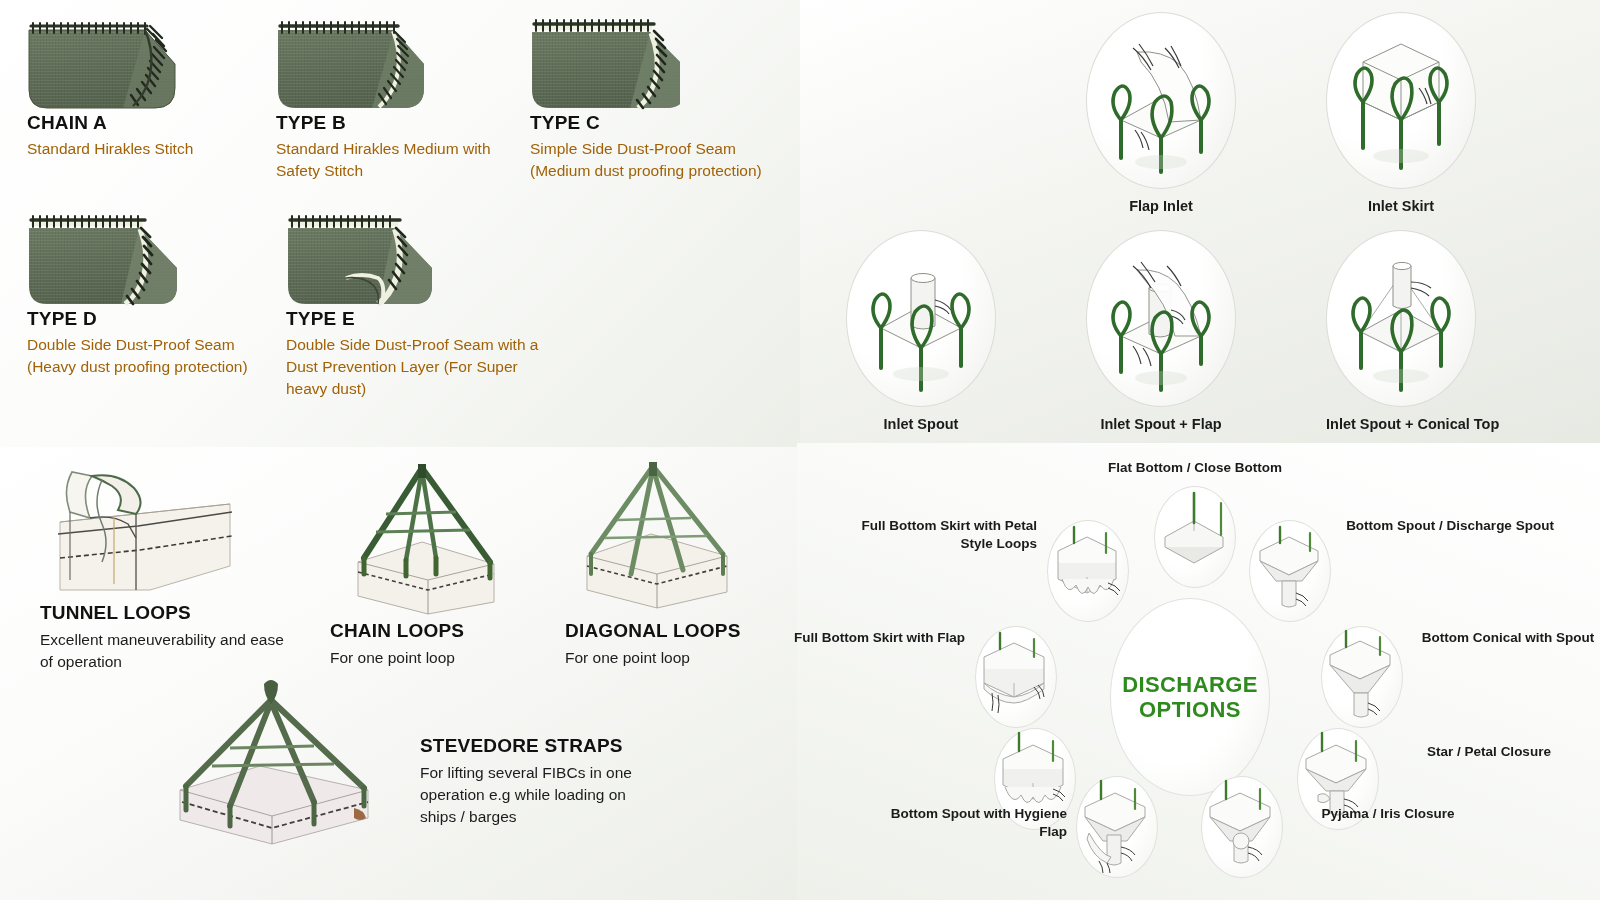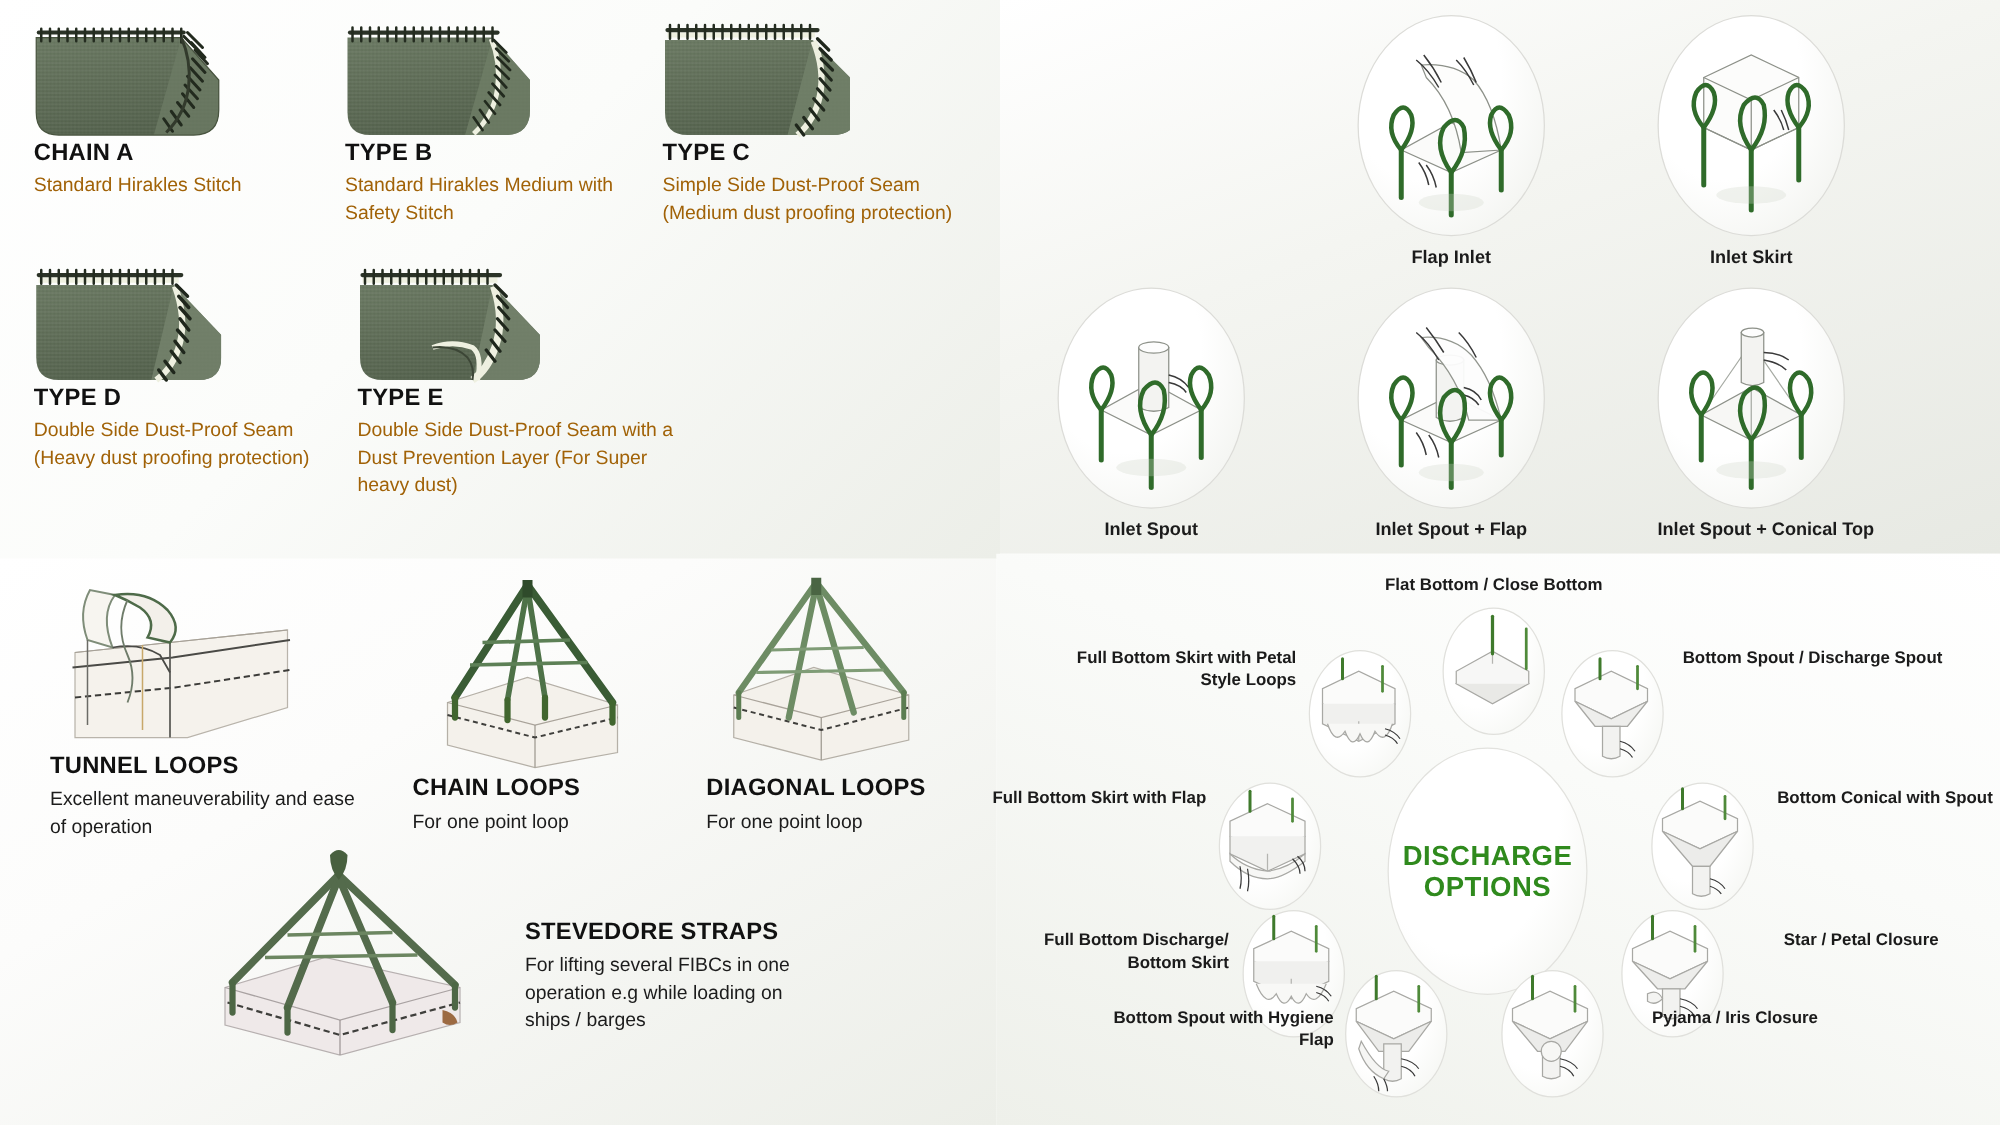--- a/index.html
+++ b/index.html
@@ -582,21 +582,20 @@
             <path d="M58 65 Q65 67 68 72"></path>
           </g>
         <g stroke="#3f7a2c" stroke-width="2.4" stroke-linecap="round">
             <path d="M24 4 L24 22"></path>
           </g>
         <g stroke="#4f8a3a" stroke-width="2.2" stroke-linecap="round">
             <path d="M58 12 L58 32"></path>
           </g>
       </svg>
     </div>
-    <div class="dlabel r" style="left:-10px;top:300px;width:196px;">Full Bottom Discharge/ Bottom Skirt</div>
 
     <div class="dbubble" style="left:500px;top:285px;width:80px;height:100px;">
       <svg width="78" height="98" viewBox="0 0 78 98">
         <path d="M8 40 L38 54 L68 40 L68 30 L38 16 L8 30 Z" fill="#fbfbfa" stroke="#a8a8a4" stroke-width="1"></path>
         <path d="M8 40 L28 62 L50 62 L68 40 L38 54 Z" fill="#ededeb" stroke="#a8a8a4" stroke-width="1"></path>
         <path d="M32 62 L46 62 L46 84 Q39 88 32 84 Z" fill="#f2f2f0" stroke="#a8a8a4" stroke-width="1"></path>
         <path d="M20 66 Q28 62 32 70 Q26 76 20 72 Z" fill="#f4f4f2" stroke="#a8a8a4" stroke-width="1"></path>
         <g stroke="#3a3a3a" stroke-width="1" fill="none">
             <path d="M46 70 Q56 72 60 78"></path>
             <path d="M46 76 Q54 78 57 83"></path>

